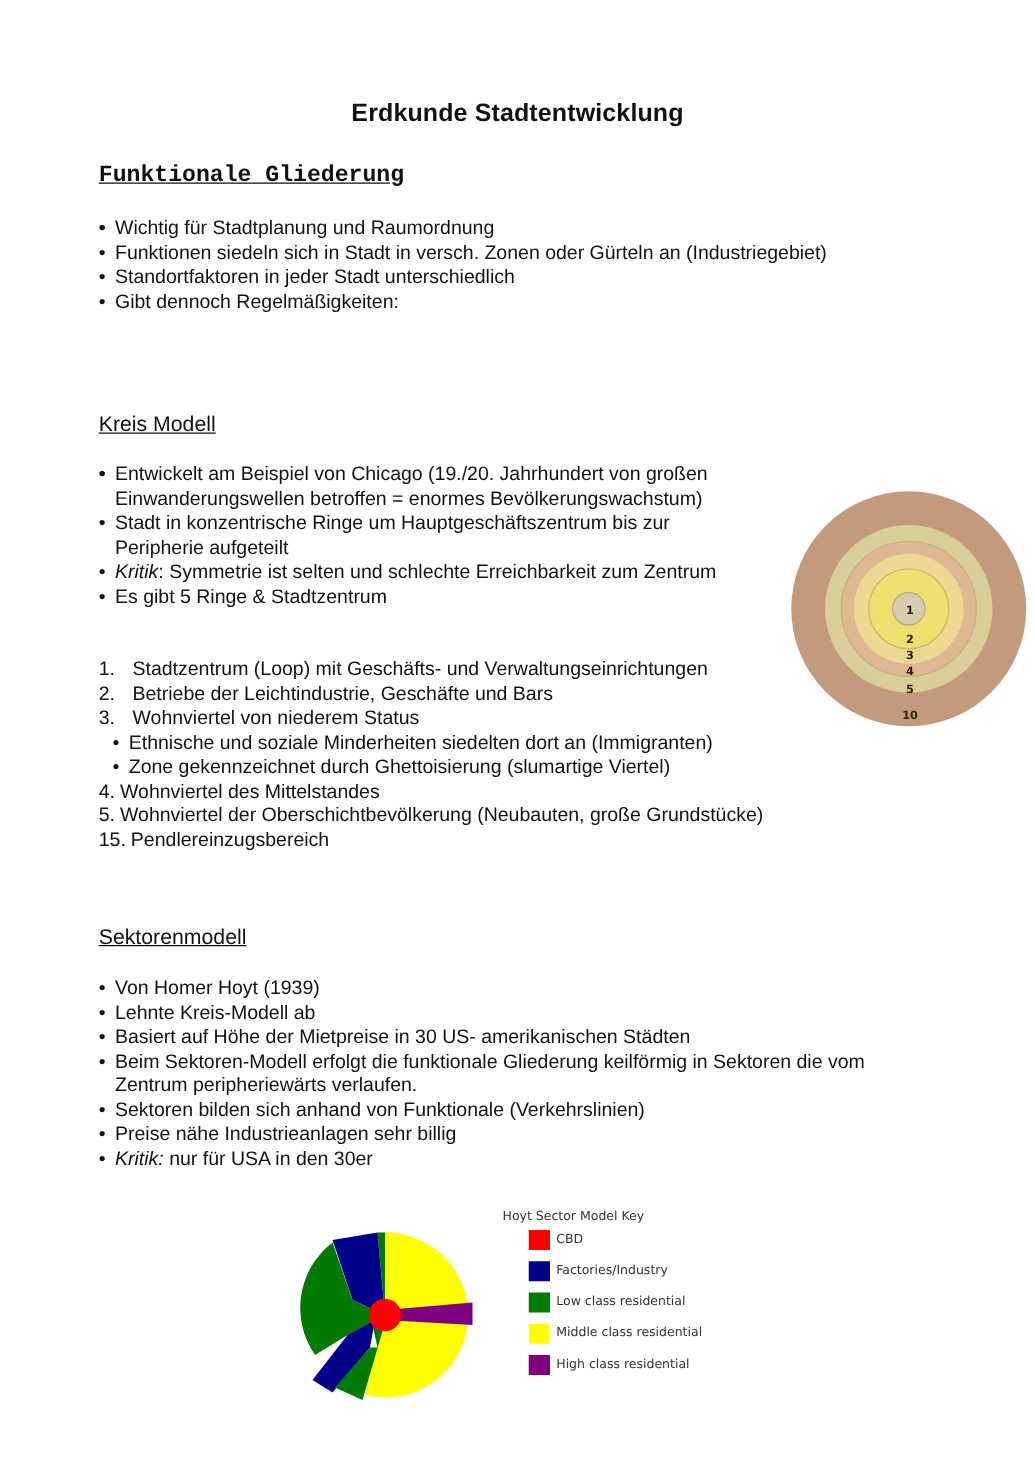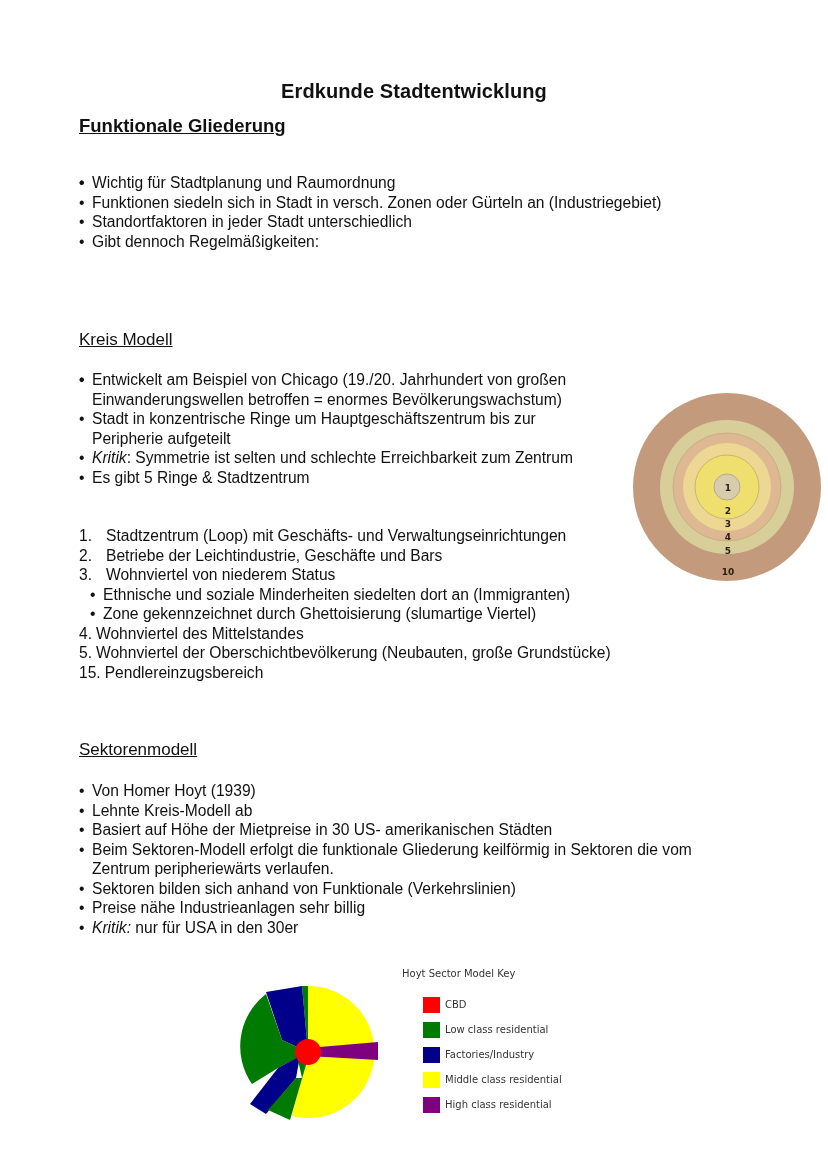--- a/index.html
+++ b/index.html
@@ -16,33 +16,33 @@
   .num { position: absolute; left: 79px; margin: 0; padding: 0; list-style: none; font-size: 15.6px; line-height: 19.5px; }
   .num li .n { display: inline-block; }
   .num li.wide .n { width: 27px; }
   .num li.sub { padding-left: 11px; }
   .num li.sub .dot { display: inline-block; width: 13px; }
   .num li.tight .n { width: auto; margin-right: 4px; }
   em { }
   .rings { position: absolute; left: 632px; top: 392px; width: 190px; height: 190px; }
   .hoyt { position: absolute; left: 238px; top: 982px; width: 144px; height: 140px; }
   .legend { position: absolute; left: 402px; top: 968px; width: 200px; font-family: "DejaVu Sans", sans-serif; color: #333; }
-  .legend .lt { font-size: 10px; margin-bottom: 13px; }
+  .legend .lt { font-size: 10px; }
   .legend .row { display: flex; align-items: center; height: 25px; margin-left: 21px; }
   .legend .sw { width: 17px; height: 16px; margin-right: 5px; }
   .legend .lbl { font-size: 10px; }
 </style>
 </head>
 <body>
 
 <div class="page">
 
   <div class="title">Erdkunde Stadtentwicklung</div>
 
-  <div class="h1" style="top:115px;">Funktionale Gliederung</div>
+  <div class="h1" style="top:130px;font-family:Liberation Mono, monospace;">Funktionale Gliederung</div>
   <ul class="list" style="top:173px;">
     <li><span class="b">•</span></li>
     <li><span class="b">•</span><span>Wichtig für Stadtplanung und Raumordnung</span></li>
     <li><span class="b">•</span><span>Funktionen siedeln sich in Stadt in versch. Zonen oder Gürteln an (Industriegebiet)</span></li>
     <li><span class="b">•</span><span>Standortfaktoren in jeder Stadt unterschiedlich</span></li>
     <li><span class="b">•</span><span>Gibt dennoch Regelmäßigkeiten:</span></li>
   </ul>
 
   <div class="h2" style="top:330px;">Kreis Modell</div>
   <ul class="list" style="top:370px;">
@@ -112,26 +112,26 @@
     <circle cx="70" cy="70" r="13" fill="#ff0000"></circle>
   </svg>
 
   <div class="legend">
     <div class="lt">Hoyt Sector Model Key</div>
     <div class="row">
         <div class="sw" style="background:#ff0000"></div>
         <span class="lbl">CBD</span>
       </div>
     <div class="row">
+        <div class="sw" style="background:#00008b"></div>
+        <span class="lbl">Factories/Industry</span>
+      </div>
+    <div class="row">
         <div class="sw" style="background:#007a00"></div>
         <span class="lbl">Low class residential</span>
-      </div>
-    <div class="row">
-        <div class="sw" style="background:#00008b"></div>
-        <span class="lbl">Factories/Industry</span>
       </div>
     <div class="row">
         <div class="sw" style="background:#ffff00"></div>
         <span class="lbl">Middle class residential</span>
       </div>
     <div class="row">
         <div class="sw" style="background:#7f007f"></div>
         <span class="lbl">High class residential</span>
       </div>
   </div>

